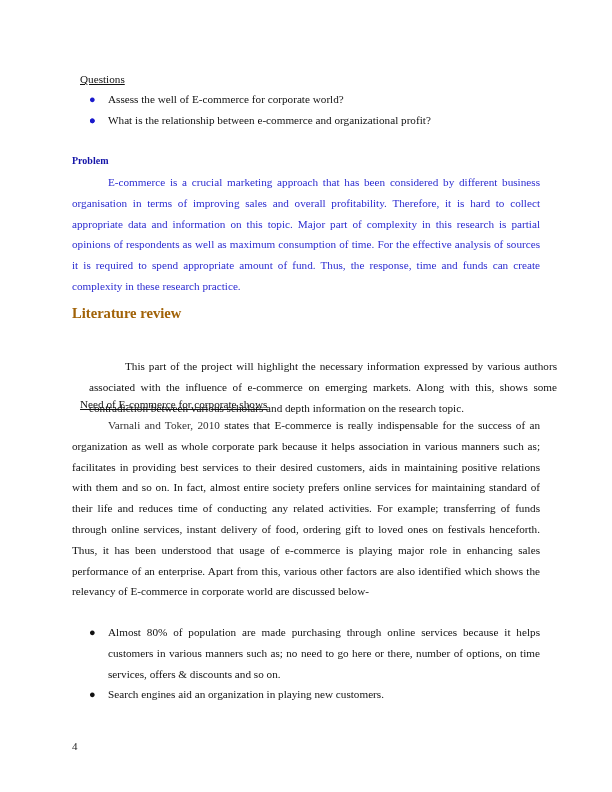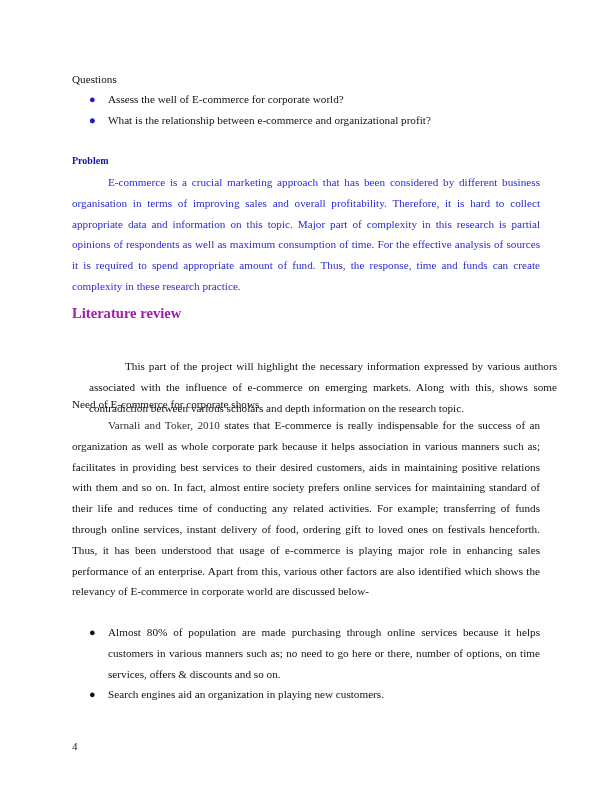--- a/index.html
+++ b/index.html
@@ -21,41 +21,43 @@
       left: 0; top: 0;
       width: 612px; height: 792px;
       background: #ffffff;
     }
     .abs {
       position: absolute;
       left: 72px;
       width: 468px;
     }
     .u {
+      text-decoration: underline;
       text-underline-offset: 1px;
+      margin-left: 8px;
     }
     .line {
       line-height: 20.8px;
       text-align: justify;
     }
     .indent {
       text-indent: 36px;
     }
     .blue {
       color: #2b2bd0;
     }
     .blue-head {
       color: #1414a8;
       font-weight: bold;
       font-size: 10px;
     }
     .h2 {
       font-weight: bold;
       font-size: 14.6px;
-      color: #a21caf;
+      color: #a16207;
     }
     ul.bul {
       list-style: none;
       margin: 0;
       padding: 0;
     }
     ul.bul li {
       position: relative;
       padding-left: 36px;
       line-height: 20.8px;

